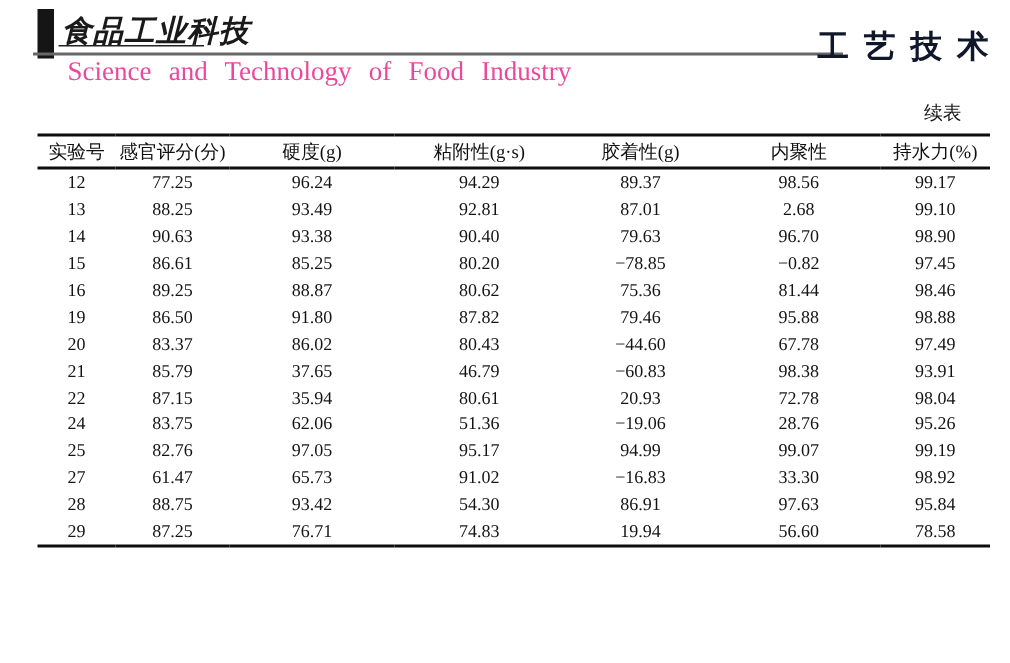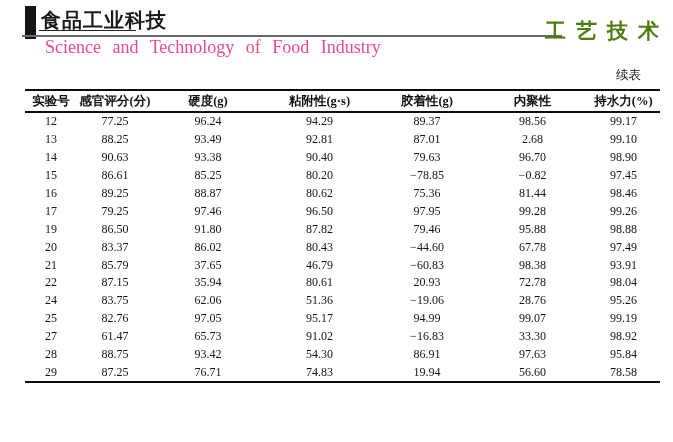--- a/index.html
+++ b/index.html
@@ -21,20 +21,21 @@
     position: absolute;
     left: 25px; top: 6px;
     width: 11px; height: 33px;
     background: #151515;
   }
   .logo-cn {
     position: absolute;
     left: 41px; top: 7px;
     font-size: 20px;
     font-weight: bold;
+    font-style: italic;
     letter-spacing: 1px;
     color: #1a1a1a;
     white-space: nowrap;
   }
   .logo-underline {
     position: absolute;
     left: 39px; top: 30px;
     width: 97px; height: 1px;
     background: #222222;
   }
@@ -51,21 +52,21 @@
     word-spacing: 7px;
     color: #ec4899;
     white-space: nowrap;
   }
   .section-title {
     position: absolute;
     right: 4px; top: 17px;
     font-size: 21px;
     font-weight: bold;
     letter-spacing: 10px;
-    color: #4d7c0f;
+    color: #0f172a;
     white-space: nowrap;
   }
   
   .continued-label {
     position: absolute;
     right: 32px; top: 67px;
     font-size: 12.5px;
     color: #161616;
   }
   
@@ -84,21 +85,21 @@
   table.data col.c1 { width: 52px; }
   table.data col.c2 { width: 76px; }
   table.data col.c3 { width: 110px; }
   table.data col.c4 { width: 113px; }
   table.data col.c5 { width: 102px; }
   table.data col.c6 { width: 109px; }
   table.data col.c7 { width: 73px; }
   table.data thead th {
     height: 20px;
     font-size: 12.5px;
-    font-weight: bold;
+    font-weight: normal;
     vertical-align: middle;
     border-bottom: 2px solid #0d0d0d;
     padding: 0;
     white-space: nowrap;
     color: #101010;
   }
   table.data tbody td {
     height: 17.9px;
     font-size: 12px;
     text-align: center;
@@ -184,29 +185,20 @@
           <tr>
             <td>16</td>
             <td>89.25</td>
             <td>88.87</td>
             <td>80.62</td>
             <td>75.36</td>
             <td>81.44</td>
             <td>98.46</td>
           </tr>
           <tr>
-            <td>17</td>
-            <td>79.25</td>
-            <td>97.46</td>
-            <td>96.50</td>
-            <td>97.95</td>
-            <td>99.28</td>
-            <td>99.26</td>
-          </tr>
-          <tr>
             <td>19</td>
             <td>86.50</td>
             <td>91.80</td>
             <td>87.82</td>
             <td>79.46</td>
             <td>95.88</td>
             <td>98.88</td>
           </tr>
           <tr>
             <td>20</td>

